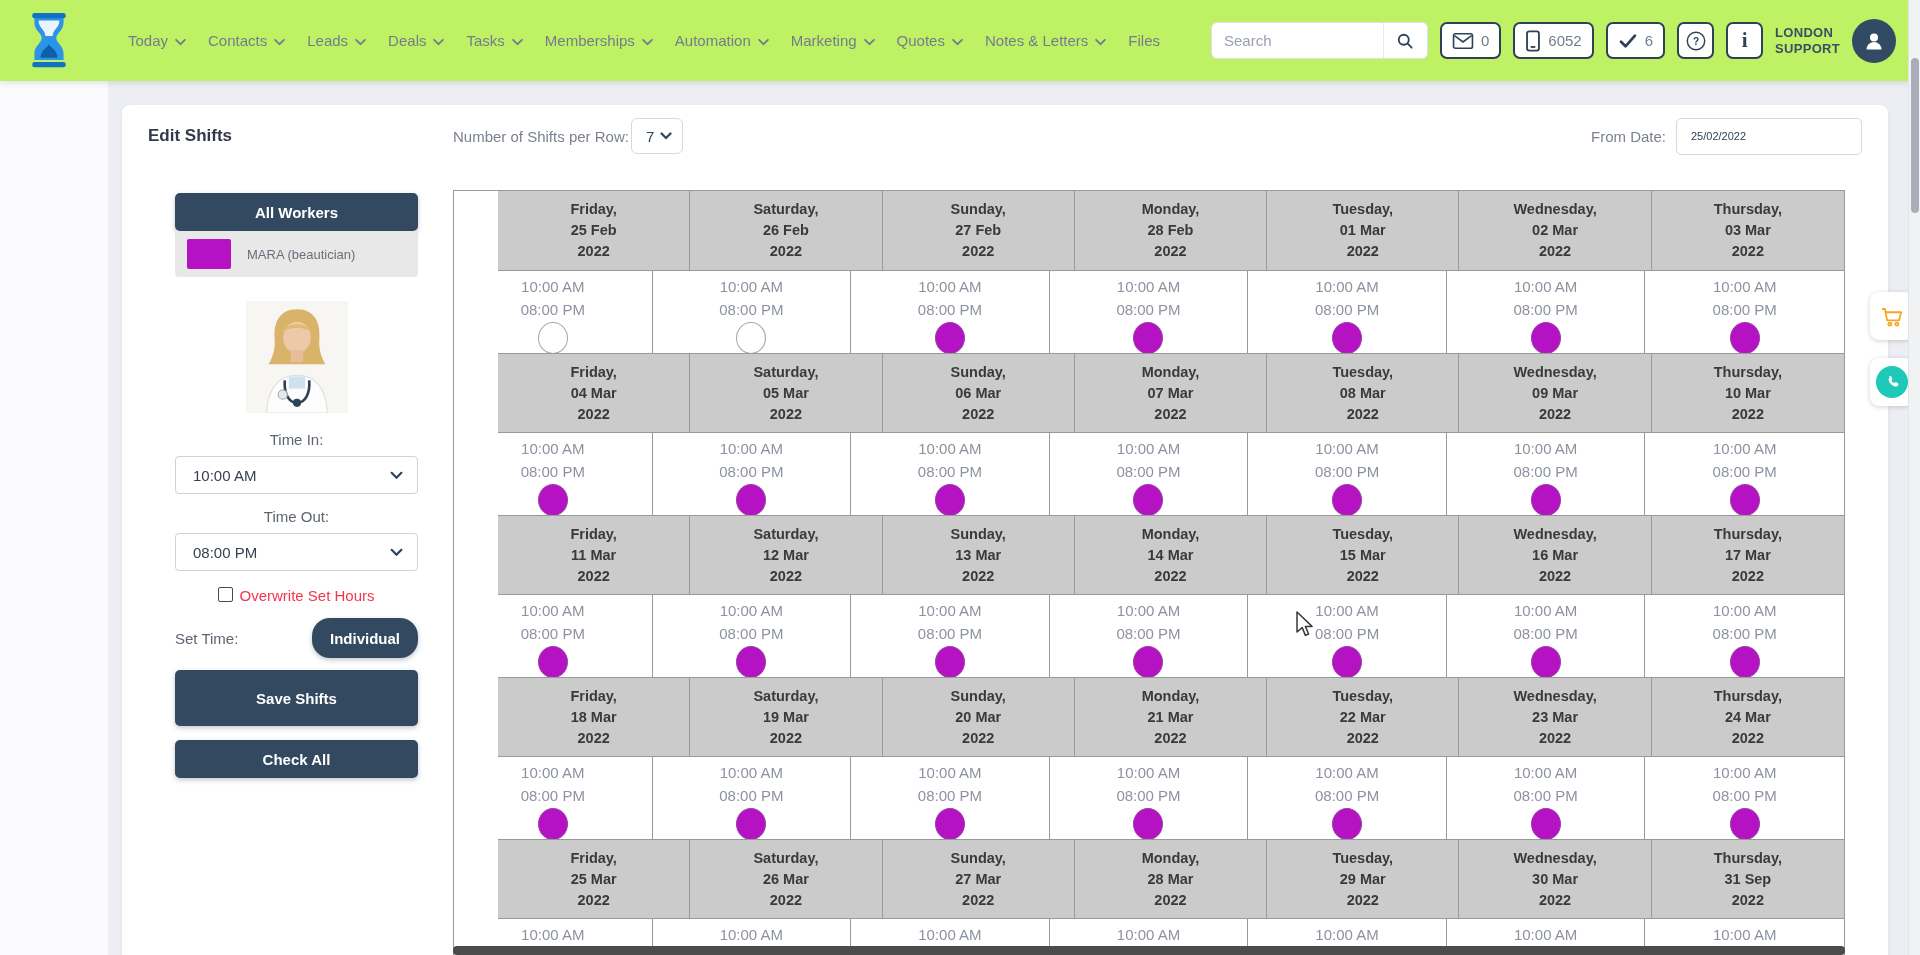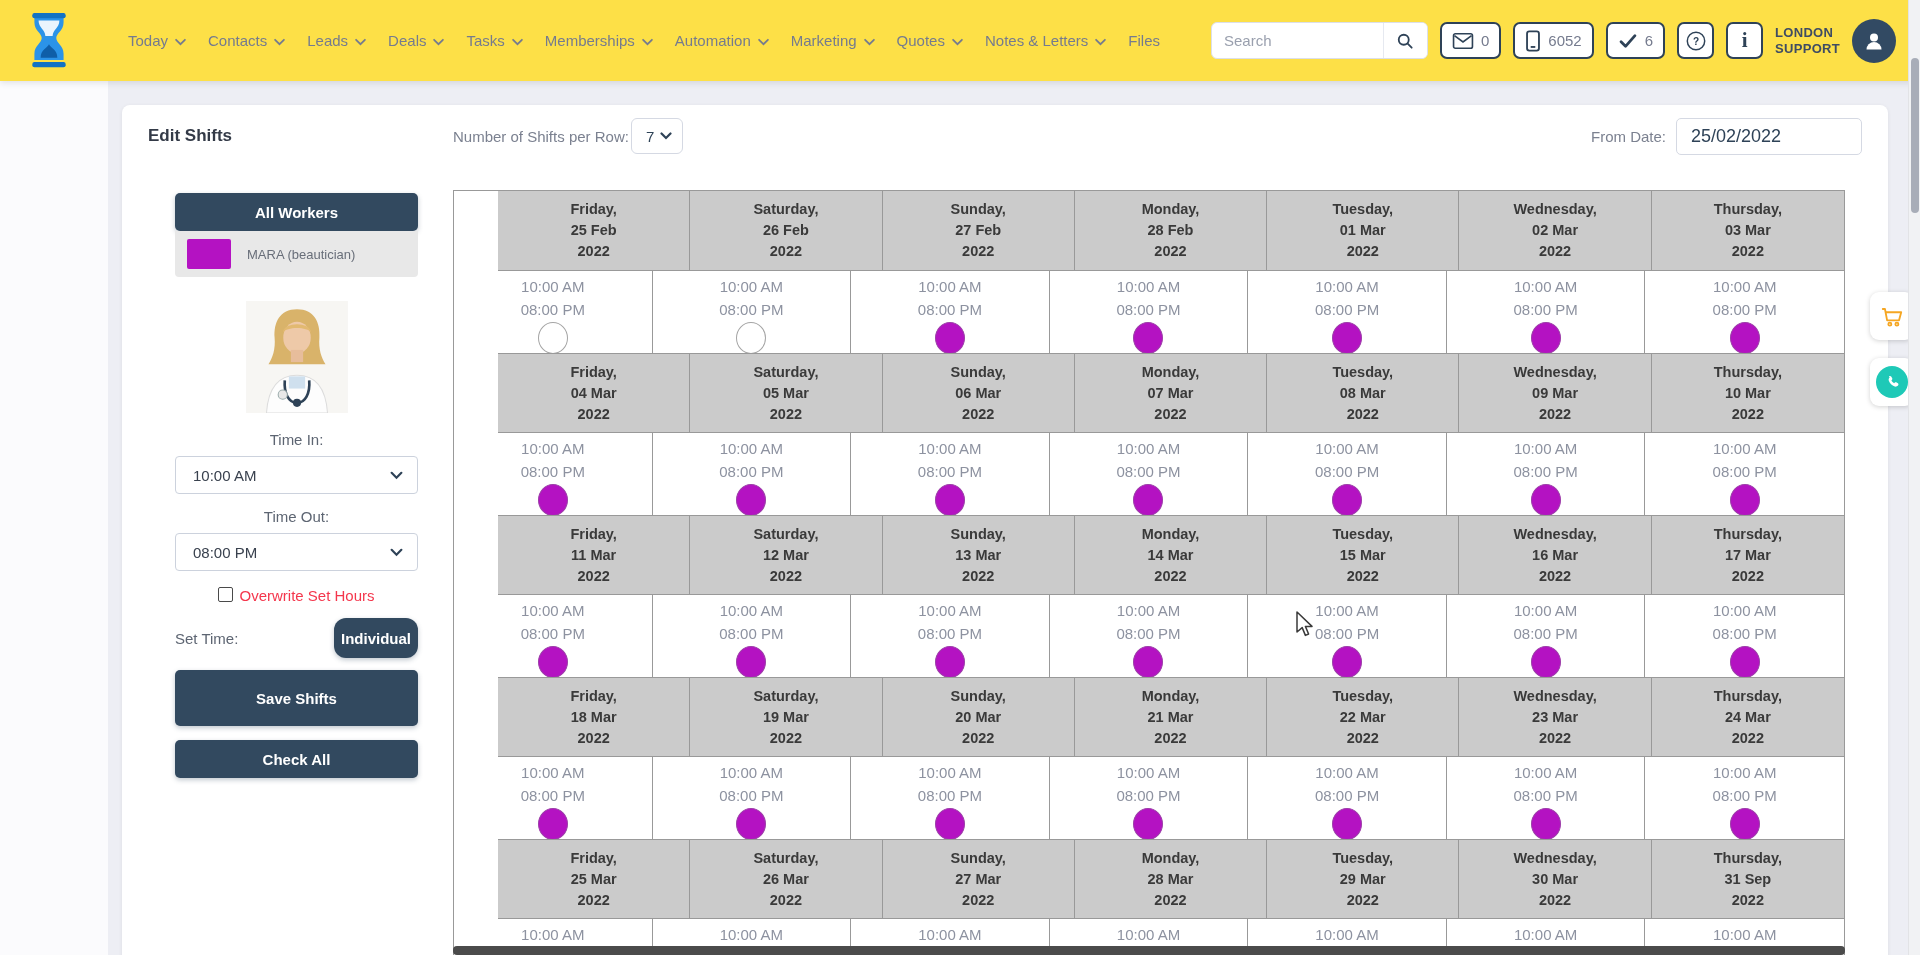--- a/index.html
+++ b/index.html
@@ -1,21 +1,21 @@
 <!DOCTYPE html>
 <html><head>
 <meta charset="utf-8">
 <style>
   * { margin:0; padding:0; box-sizing:border-box; }
   html,body { background:#e9eaf0; }
   body { font-family:"Liberation Sans", sans-serif; }
   .viewport { position:relative; width:1920px; height:955px; overflow:hidden; background:#edeef4; }
 
   
-  .topbar { position:absolute; left:0; top:0; width:1920px; height:81px; background:#fde047;
+  .topbar { position:absolute; left:0; top:0; width:1920px; height:81px; background:#bef264;
             box-shadow:0 2px 6px rgba(31,45,61,.12); display:flex; align-items:center;
             padding:0 24px; z-index:10; }
   .logo { width:50px; height:60px; flex:0 0 auto; }
   .main-nav { display:flex; align-items:center; gap:22px; margin-left:54px; white-space:nowrap; }
   .nav-item { display:flex; align-items:center; gap:7px; font-size:15px; color:#757b8e; cursor:pointer; }
   .nav-item svg { margin-top:2px; }
   .tb-right { margin-left:auto; display:flex; align-items:center; gap:12px; }
   .search-box { width:217px; height:37px; border:1px solid #dcdfe8; border-radius:6px;
                 display:flex; align-items:center; background:#fff; overflow:hidden; }
   .search-box input { flex:1; border:none; outline:none; font-size:15px; color:#333;
@@ -44,21 +44,21 @@
   .card { position:absolute; left:122px; top:105px; width:1766px; height:1100px; background:#fff;
           border-radius:8px; box-shadow:0 1px 4px rgba(0,0,0,.07); }
   .card-header { position:relative; height:62px; display:flex; align-items:center; padding:0 26px; }
   .page-title { font-size:17px; font-weight:700; color:#333a47; }
   .center-controls { position:absolute; left:331px; top:0; height:62px; display:flex; align-items:center; gap:2px; }
   .ctl-label { font-size:15px; color:#7b8190; }
   .mini-select { width:52px; height:36px; border:1px solid #d5d9e3; border-radius:6px; background:#fff;
                  display:flex; align-items:center; justify-content:space-between; padding:0 10px 0 14px;
                  font-size:15px; color:#2e4257; cursor:pointer; }
   .right-controls { margin-left:auto; display:flex; align-items:center; gap:10px; }
-  .date-input { width:186px; height:37px; border:1px solid #d5d9e3; border-radius:5px; font-size:18px;
+  .date-input { width:186px; height:37px; border:1px solid #d5d9e3; border-radius:5px; font-size:11px;
                 color:#2e4257; padding:0 14px; font-family:inherit; outline:none; }
 
   
   .panel { position:absolute; left:53px; top:88px; width:243px; }
   .btn-navy { background:#32495f; color:#fff; font-weight:700; font-size:15px; border:none;
               border-radius:5px; cursor:pointer; font-family:inherit;
               display:flex; align-items:center; justify-content:center;
               box-shadow:0 2px 5px rgba(50,73,95,.3); }
   .all-workers { width:100%; height:38px; }
   .worker-row { height:46px; background:#e8e8e8; border-radius:0 0 4px 4px; display:flex;
@@ -68,21 +68,21 @@
   .photo { width:106px; height:112px; margin:24px auto 0; display:block; }
   .time-label { margin-top:18px; text-align:center; font-size:15px; color:#5d6572; }
   .fselect { margin-top:8px; height:38px; border:1px solid #ccd2dd; border-radius:4px; background:#fff;
              display:flex; align-items:center; padding:0 14px 0 17px; font-size:15px; color:#39414e;
              cursor:pointer; justify-content:space-between; }
   .overwrite-row { margin-top:16px; display:flex; align-items:flex-start; justify-content:center; gap:6px; }
   .checkbox { width:15px; height:15px; border:1.5px solid #4a4a4a; border-radius:2px; background:#fff; cursor:pointer; }
   .overwrite-label { font-size:15px; color:#f4364c; }
   .set-time-row { margin-top:14px; display:flex; align-items:center; justify-content:space-between; }
   .set-time-label { font-size:15px; color:#5d6572; }
-  .individual-btn { width:84px; height:40px; border-radius:12px; }
+  .individual-btn { width:106px; height:40px; border-radius:18px; }
   .save-btn { margin-top:12px; width:100%; height:56px; }
   .checkall-btn { margin-top:14px; width:100%; height:38px; }
 
   
   #shift-grid { position:absolute; left:331px; top:85px; width:1392px; border:1px solid #999; border-bottom:none; }
   .grow { display:grid; grid-template-columns:repeat(7,1fr); }
   .ghead { height:80px; background:#cbcbcb;margin-left:44px; }
   .gbody { height:82px; background:#fff; }
   .hcell { border-right:1px solid #999; border-top:1px solid #999; border-bottom:1px solid #999;
            text-align:center; padding-top:8px; }

